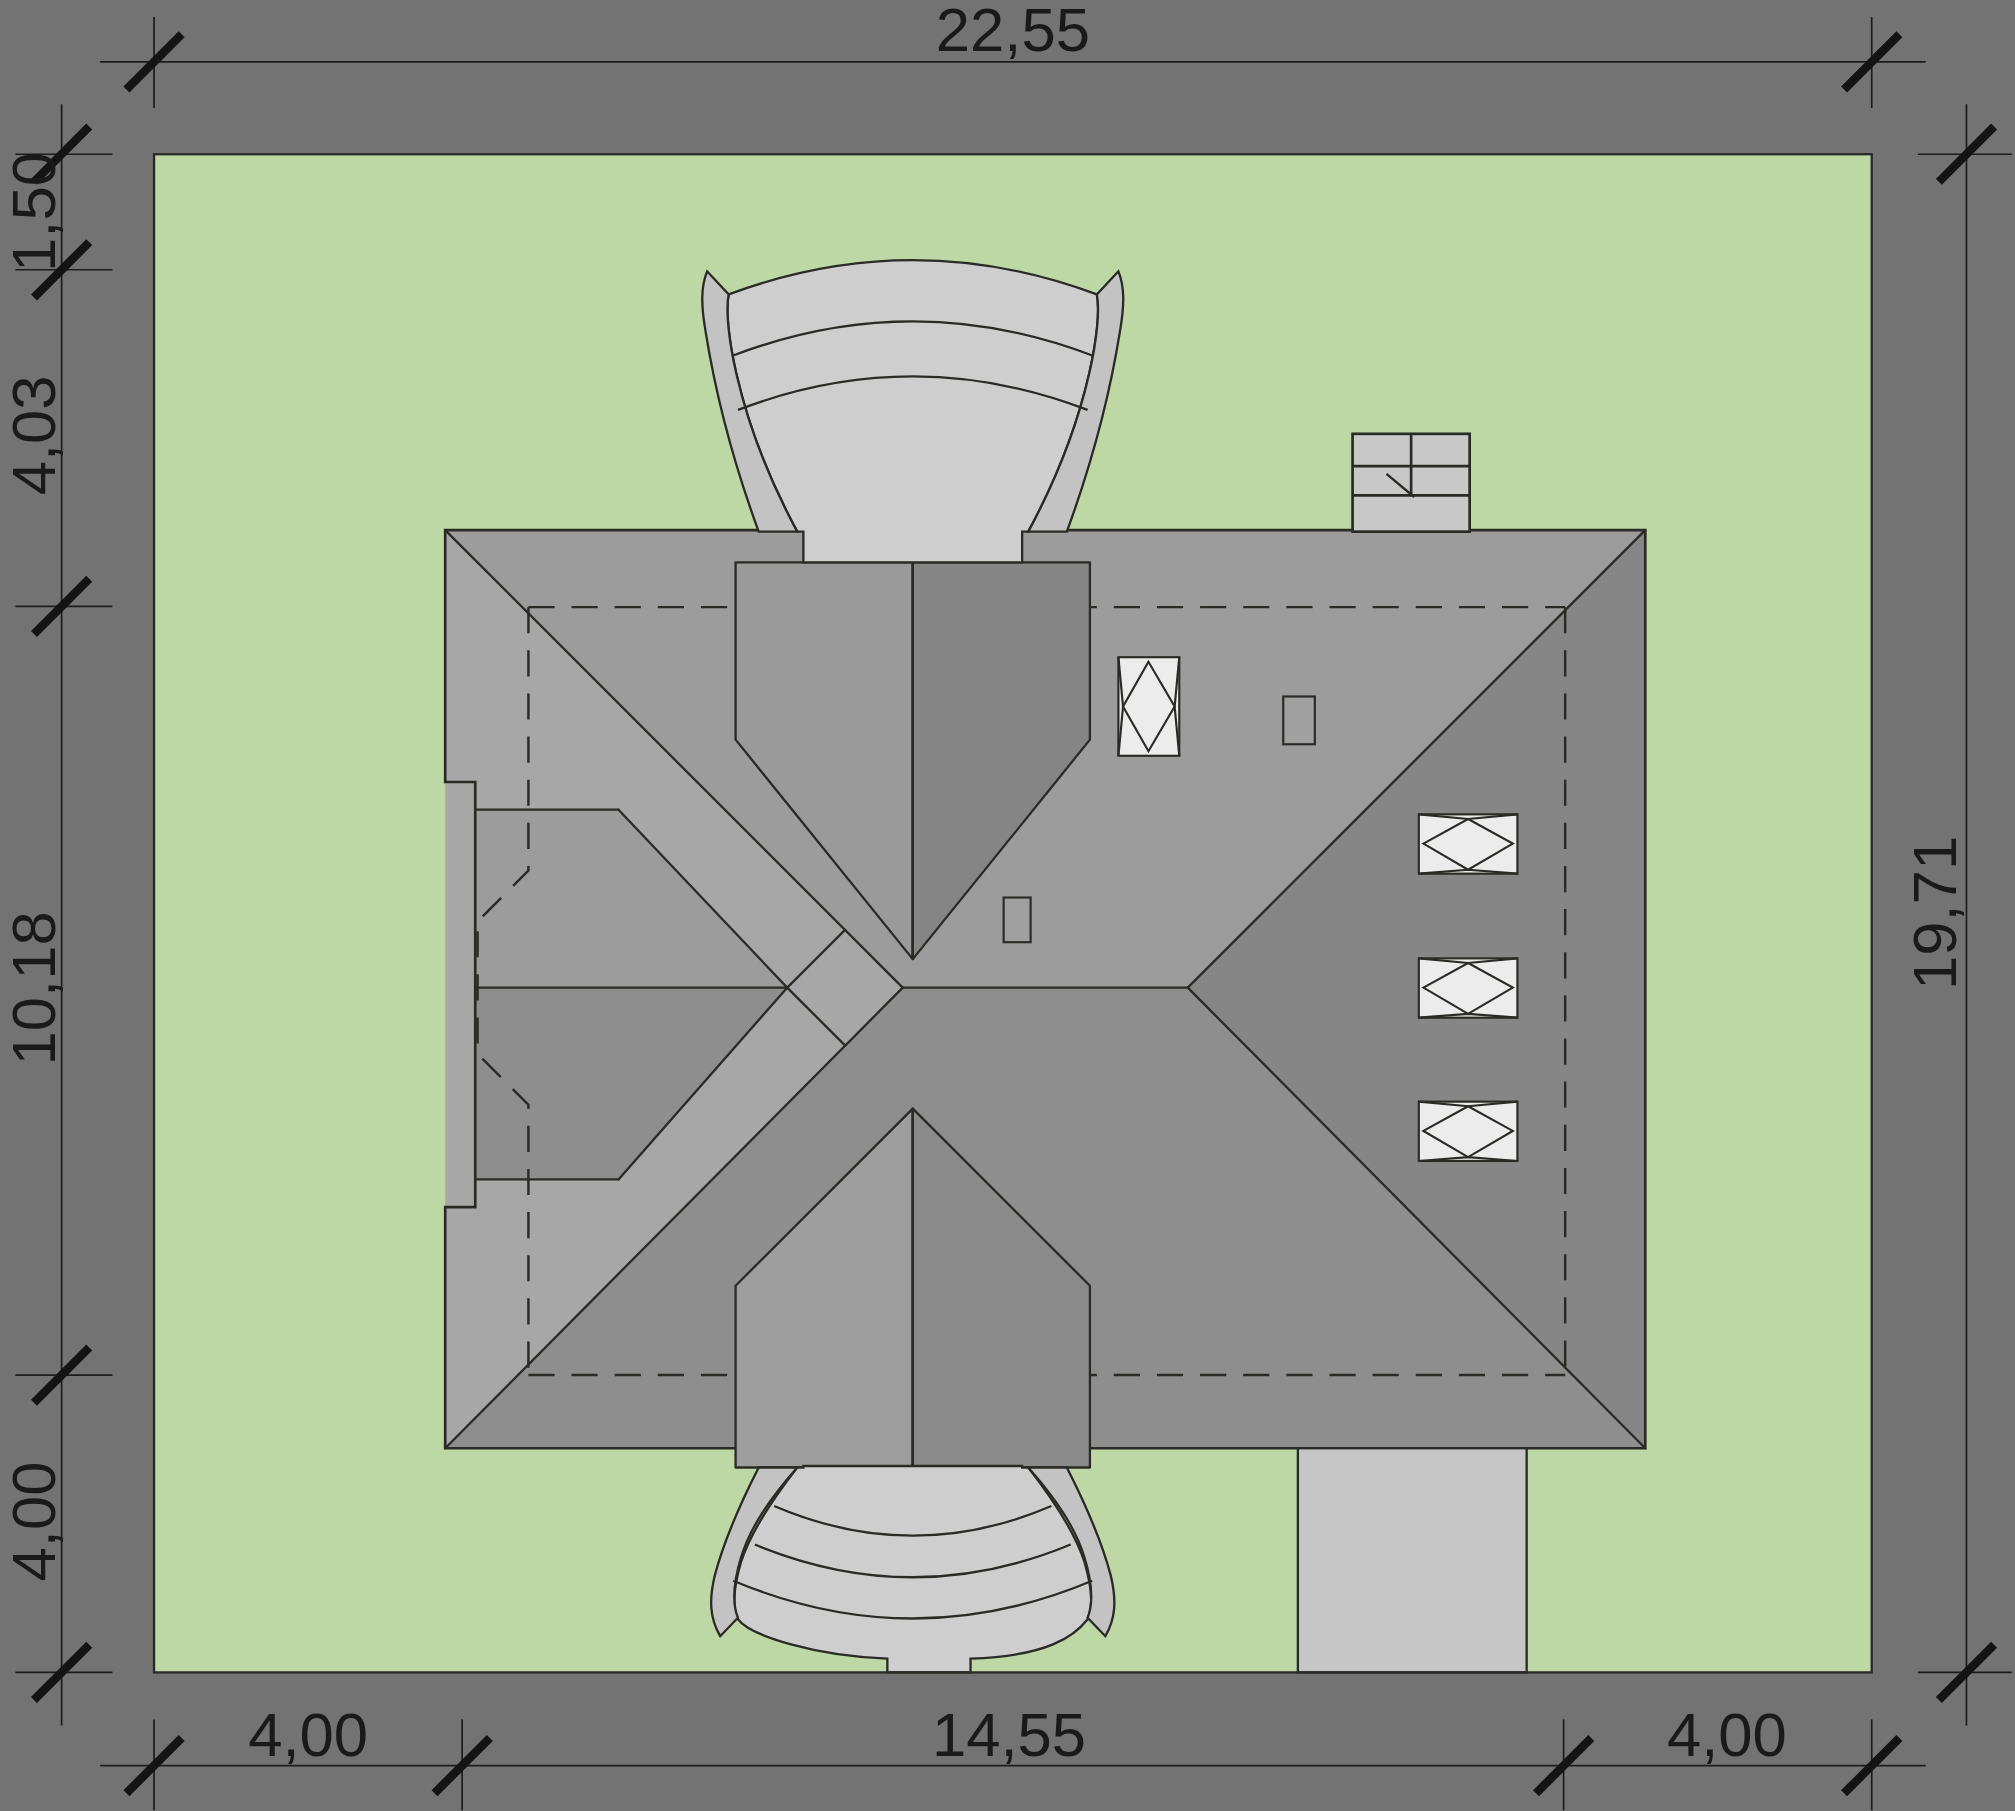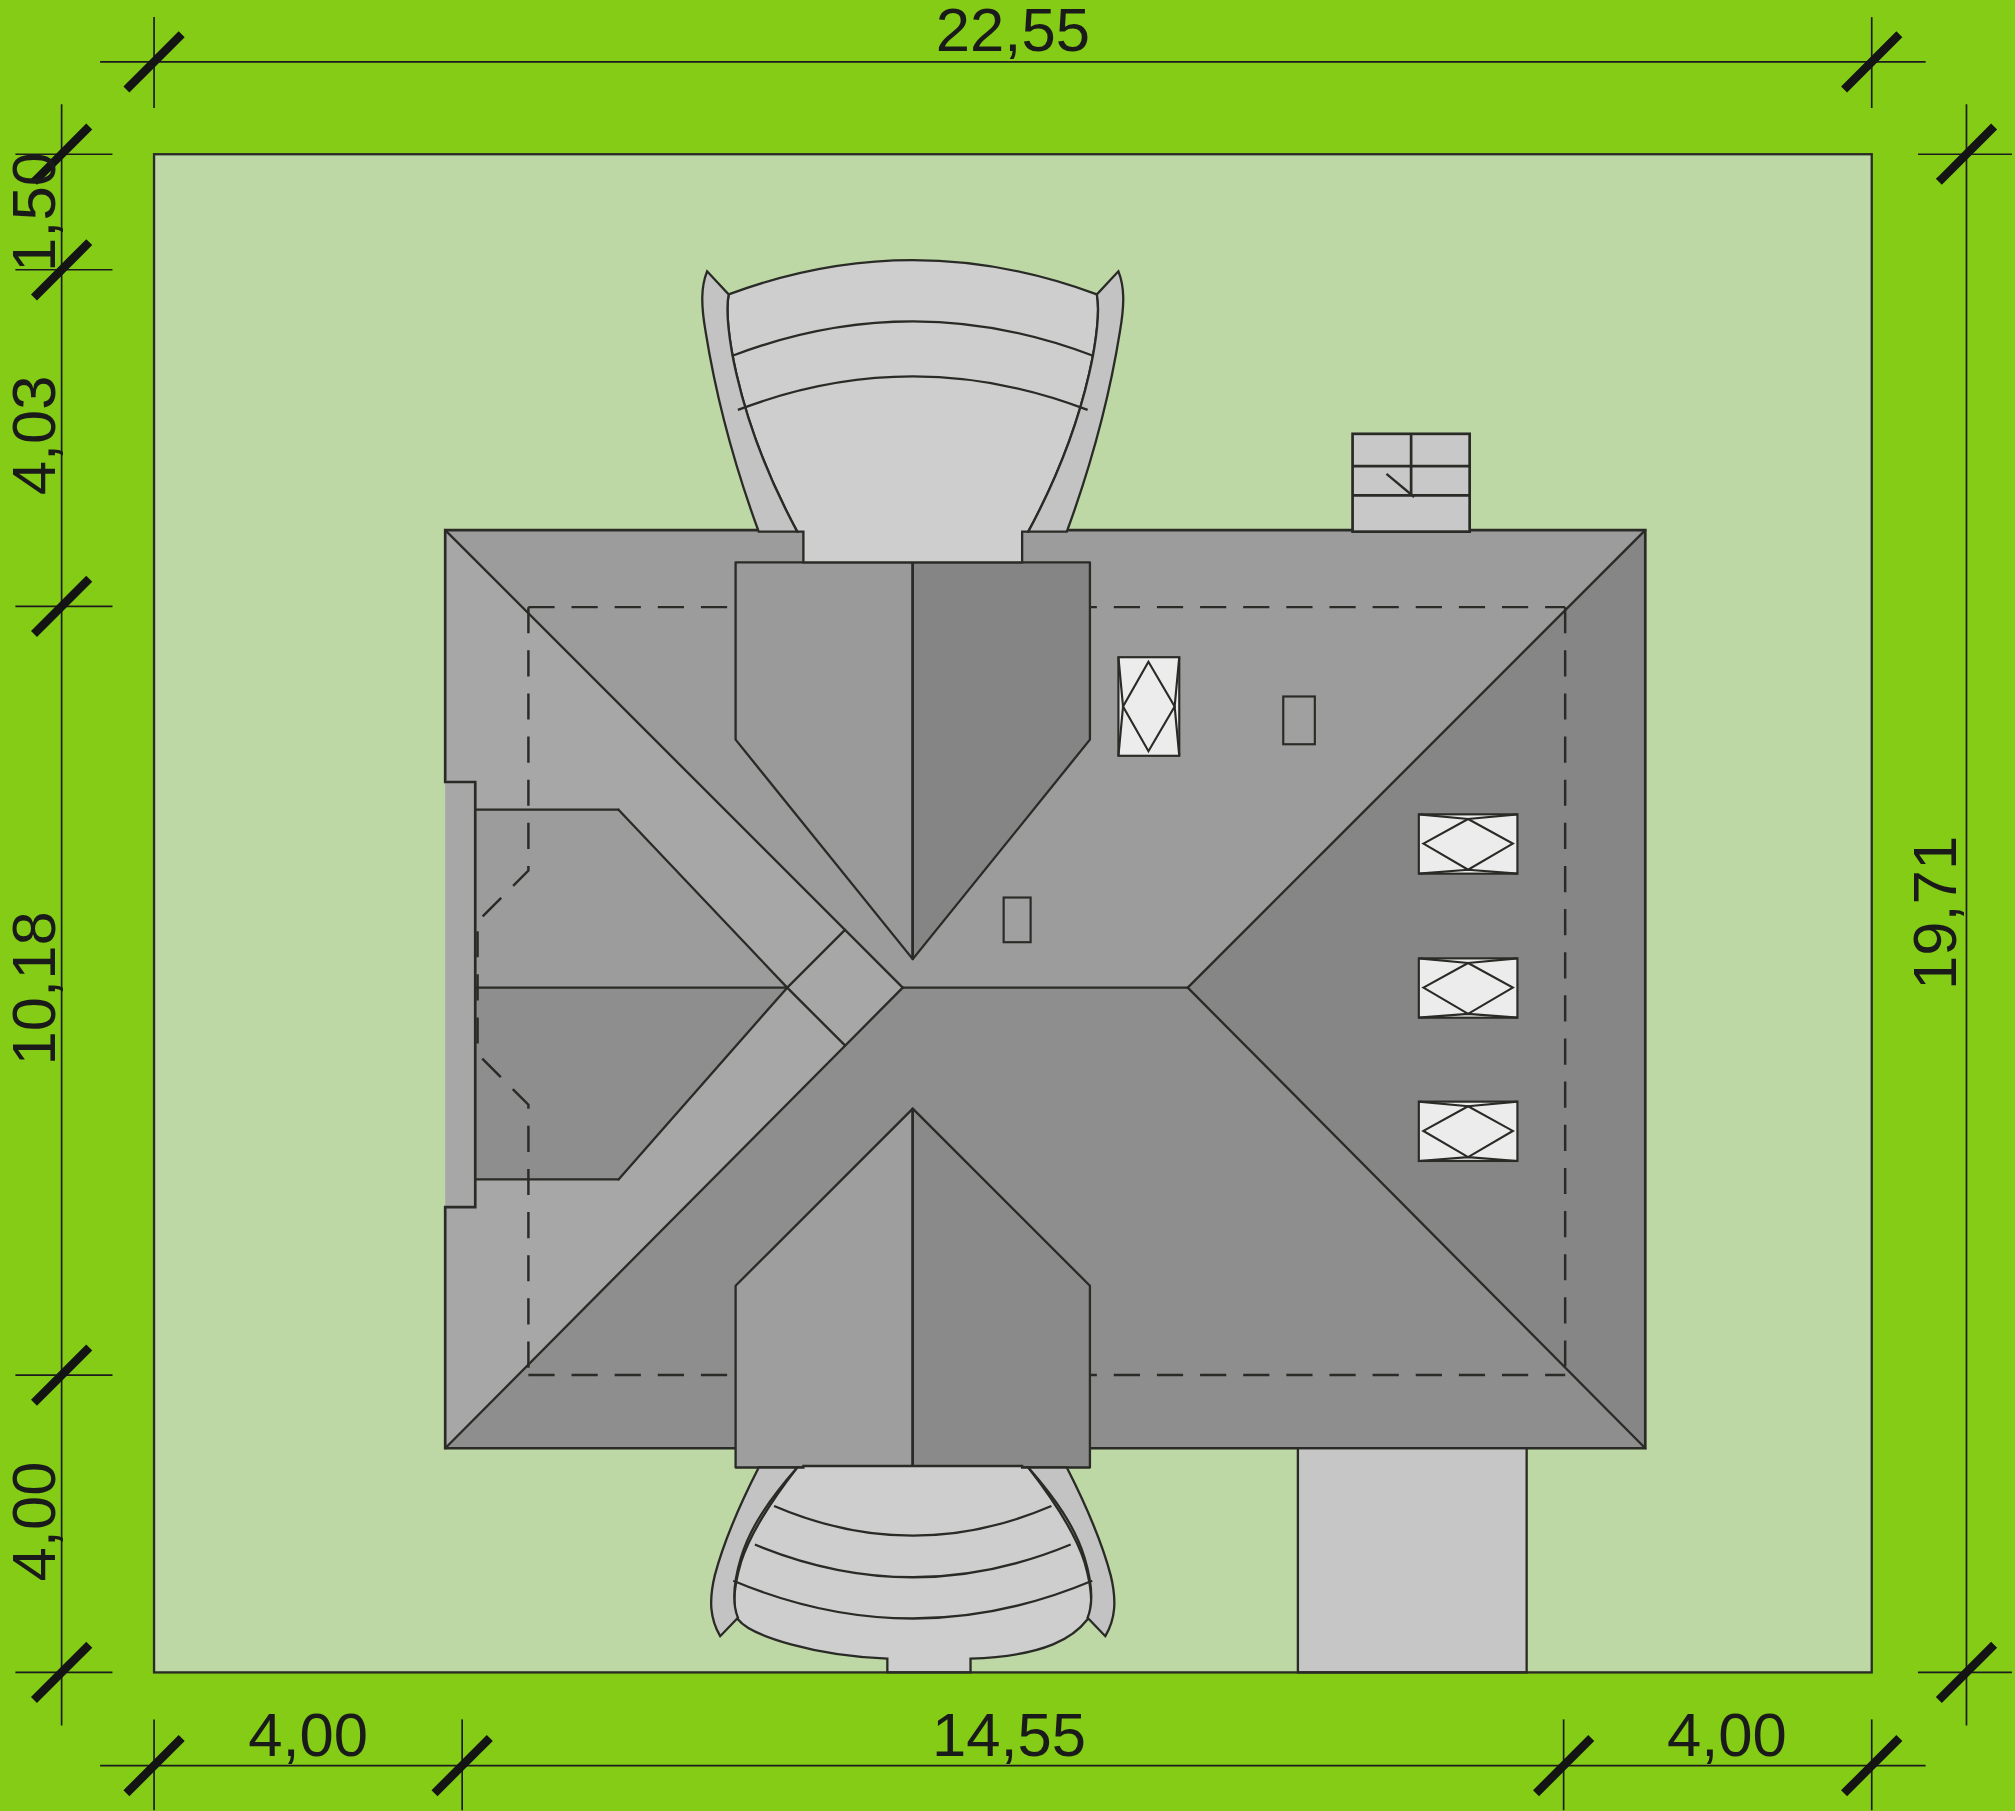--- a/index.html
+++ b/index.html
@@ -1,16 +1,16 @@
 <!DOCTYPE html>
 <html style="font-size:12.3px"><head>
 <meta charset="utf-8">
 <style>
   html,body{margin:0;padding:0;background:#ffffff;}
-  #stage{position:relative;width:2015px;height:1812px;background:#84cc16;
+  #stage{position:relative;width:2015px;height:1812px;background:#737373;
          font-family:"Liberation Sans","DejaVu Sans",sans-serif;}
   svg{position:absolute;left:0;top:0;}
   text{font-family:"Liberation Sans","DejaVu Sans",sans-serif;
        font-size:80px;fill:#1a1a1a;}
 </style>
 </head>
 <body>
 
 <div id="stage">
 <svg width="2015" height="1812" viewBox="0 0 2616 2352">

